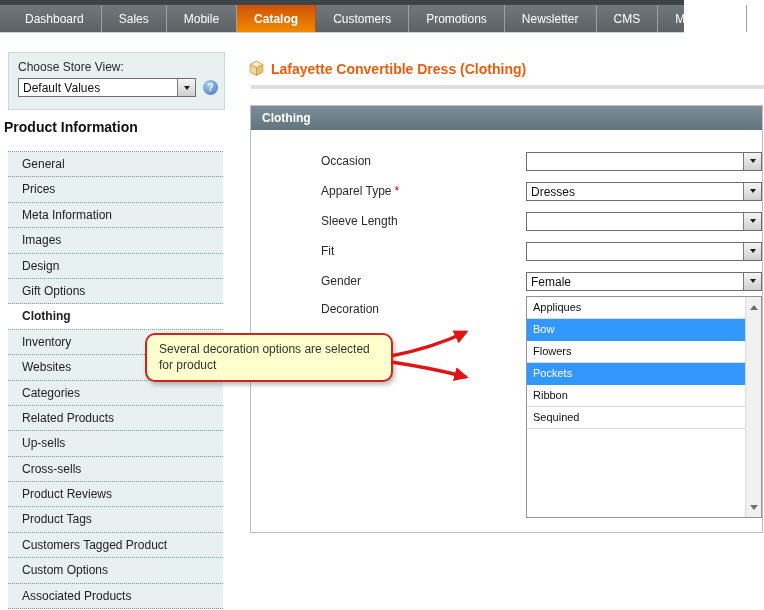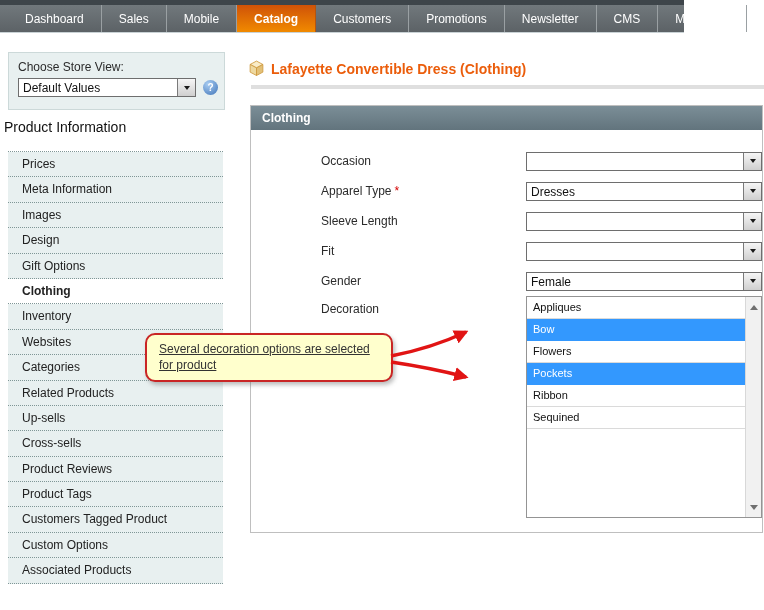--- a/index.html
+++ b/index.html
@@ -43,21 +43,21 @@
     display:flex;align-items:center;justify-content:center;cursor:pointer;
   }
   .arr-dn{width:0;height:0;border-left:3.5px solid transparent;border-right:3.5px solid transparent;border-top:4px solid #1a1a1a;}
   .help{
     width:15px;height:15px;border-radius:50%;margin-left:7px;
     background:radial-gradient(circle at 35% 28%,#a9cdf2,#3f74b8);
     color:#fff;font-size:10px;font-weight:bold;text-align:center;line-height:15px;
     cursor:pointer;flex:0 0 auto;
   }
   .side-heading{
-    position:absolute;left:4px;top:119px;font-size:14px;font-weight:normal;color:#111;
+    position:absolute;left:4px;top:119px;font-size:14px;font-weight:bold;color:#111;
   }
   .side-list{position:absolute;left:8px;top:151px;width:215px;border-top:1px dotted #7f9696;}
   .side-item{
     height:25.4px;box-sizing:border-box;background:#e8f0f0;
     border-bottom:1px dotted #7f9696;font-size:12px;color:#222;
     padding:5px 0 0 14px;cursor:pointer;white-space:nowrap;
   }
   .side-item.active{background:#ffffff;font-weight:bold;}
   
   .pkg-icon{position:absolute;left:248px;top:60px;width:17px;height:17px;}
@@ -99,21 +99,21 @@
     position:absolute;left:0;width:100%;height:16px;display:flex;align-items:center;justify-content:center;cursor:pointer;
   }
   .msb .up{top:2px;} .msb .dn{bottom:2px;}
   .tri-up{width:0;height:0;border-left:4px solid transparent;border-right:4px solid transparent;border-bottom:5px solid #6f6f6f;}
   .tri-dn{width:0;height:0;border-left:4px solid transparent;border-right:4px solid transparent;border-top:5px solid #6f6f6f;}
   
   .callout{
     position:absolute;left:145px;top:333px;width:248px;height:49px;box-sizing:border-box;
     background:#ffffcd;border:2px solid #c92525;border-radius:10px;
     padding:6px 8px 0 12px;font-size:12px;line-height:16px;color:#333;
-    box-shadow:2px 3px 4px rgba(110,110,110,0.45);z-index:5;text-decoration:underline;
+    box-shadow:2px 3px 4px rgba(110,110,110,0.45);z-index:5;
   }
   .arrows{position:absolute;left:0;top:0;width:764px;height:610px;pointer-events:none;z-index:6;}
 </style>
 </head>
 <body>
 
 <div class="topnav">
   <div class="strip"></div>
   <div class="tabs" id="nav-tabs">
       <div class="tab">Dashboard</div>
@@ -137,20 +137,21 @@
       <span class="btn">
           <span class="arr-dn"></span>
         </span>
     </div>
     <div class="help">?</div>
   </div>
 </div>
 
 <div class="side-heading">Product Information</div>
 <div class="side-list" id="sidebar-list">
+    <div class="side-item">General</div>
     <div class="side-item">Prices</div>
     <div class="side-item">Meta Information</div>
     <div class="side-item">Images</div>
     <div class="side-item">Design</div>
     <div class="side-item">Gift Options</div>
     <div class="side-item active">Clothing</div>
     <div class="side-item">Inventory</div>
     <div class="side-item">Websites</div>
     <div class="side-item">Categories</div>
     <div class="side-item">Related Products</div>

